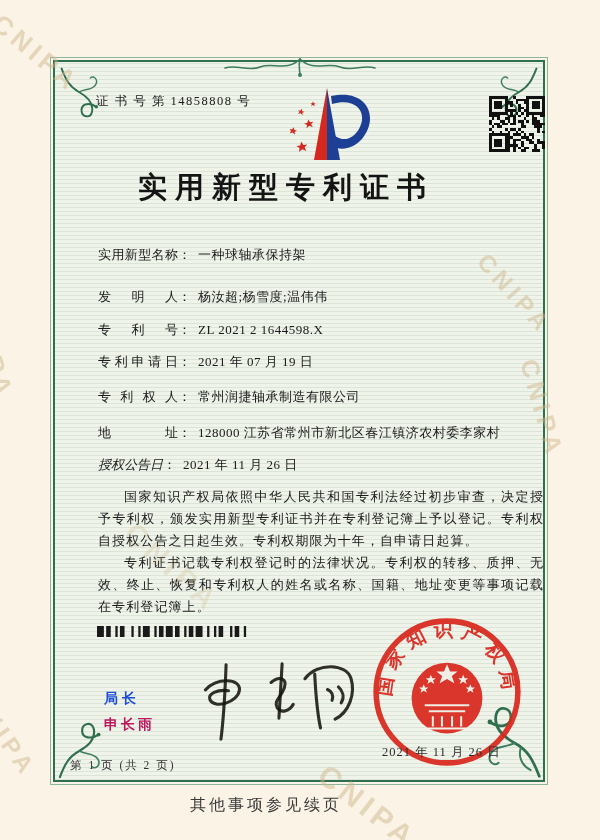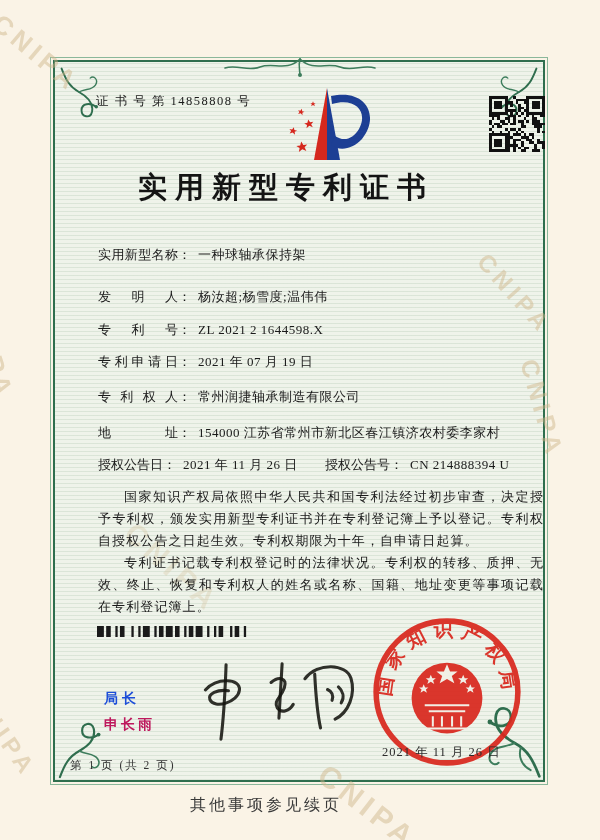--- a/index.html
+++ b/index.html
@@ -40,21 +40,21 @@
     position:absolute;left:0;top:168px;width:524px;text-align:center;
     font-size:29px;font-weight:bold;letter-spacing:8px;text-indent:8px;color:#141414;
   }
   .frow{position:absolute;left:78px;width:450px;height:19px;font-size:13px;white-space:nowrap;}
   .flabel{
     display:inline-block;width:80px;text-align:justify;text-align-last:justify;
     vertical-align:top;
   }
   .fcolon{display:inline-block;margin-right:7px;}
   .fvalue{letter-spacing:0.5px;}
-  .frow .plain{width:auto;text-align:left;text-align-last:auto;}
+  .frow .plain{width:auto;text-align:left;text-align-last:auto;font-style:italic;}
   .field-b{position:absolute;left:227px;top:0;}
   .paras{
     position:absolute;left:78px;top:486px;width:446px;
     font-size:13px;line-height:22px;letter-spacing:1.1px;text-align:justify;
   }
   .paras p{margin:0;text-indent:2em;}
   .barcode{position:absolute;left:77px;top:626px;width:156px;height:11px;}
   .director-title{position:absolute;left:84px;top:690px;font-size:14px;letter-spacing:4px;font-weight:bold;color:#1d4ed8;}
   .director-name{position:absolute;left:84px;top:716px;font-size:14px;letter-spacing:3px;font-weight:bold;color:#be185d;}
   .signature{position:absolute;left:168px;top:650px;transform:rotate(-3deg);}
@@ -379,28 +379,25 @@
   <div class="frow" style="top:321px;">
     <span class="flabel">专利号</span><span class="fcolon">：</span><span class="fvalue">ZL 2021 2 1644598.X</span>
   </div>
   <div class="frow" style="top:353px;">
     <span class="flabel">专利申请日</span><span class="fcolon">：</span><span class="fvalue">2021 年 07 月 19 日</span>
   </div>
   <div class="frow" style="top:388px;">
     <span class="flabel">专利权人</span><span class="fcolon">：</span><span class="fvalue">常州润捷轴承制造有限公司</span>
   </div>
   <div class="frow" style="top:424px;">
-    <span class="flabel">地址</span><span class="fcolon">：</span><span class="fvalue">154000 江苏省常州市新北区春江镇济农村委李家村</span>
+    <span class="flabel">地址</span><span class="fcolon">：</span><span class="fvalue">128000 江苏省常州市新北区春江镇济农村委李家村</span>
   </div>
   <div class="frow" style="top:456px;">
     <span>
       <span class="flabel plain">授权公告日</span><span class="fcolon">：</span><span class="fvalue">2021 年 11 月 26 日</span>
-    </span>
-    <span class="field-b">
-      <span class="flabel plain">授权公告号</span><span class="fcolon">：</span><span class="fvalue">CN 214888394 U</span>
     </span>
   </div>
 
   <div class="paras">
     <p>国家知识产权局依照中华人民共和国专利法经过初步审查，决定授予专利权，颁发实用新型专利证书并在专利登记簿上予以登记。专利权自授权公告之日起生效。专利权期限为十年，自申请日起算。</p>
     <p>专利证书记载专利权登记时的法律状况。专利权的转移、质押、无效、终止、恢复和专利权人的姓名或名称、国籍、地址变更等事项记载在专利登记簿上。</p>
   </div>
 
   <svg class="barcode" id="barcode-svg" height="11" width="156" preserveAspectRatio="none" viewBox="0 0 68 11">
       <rect x="0" y="0" width="3" height="11" fill="#1a1a1a"></rect>

